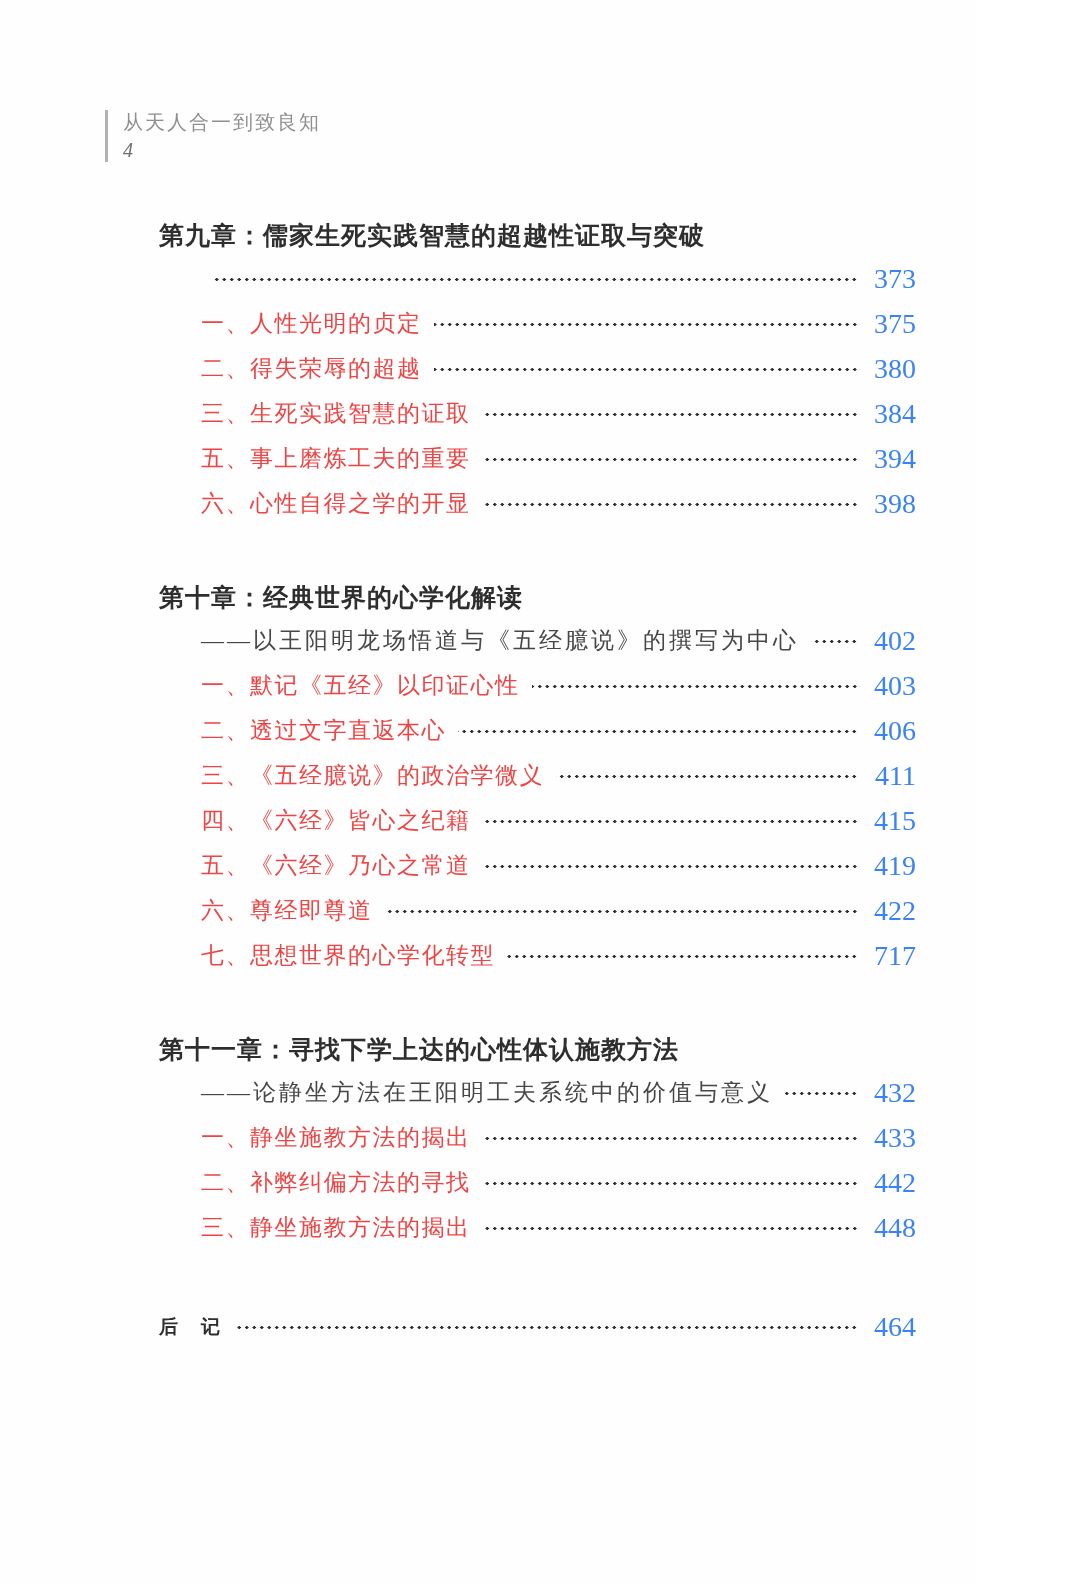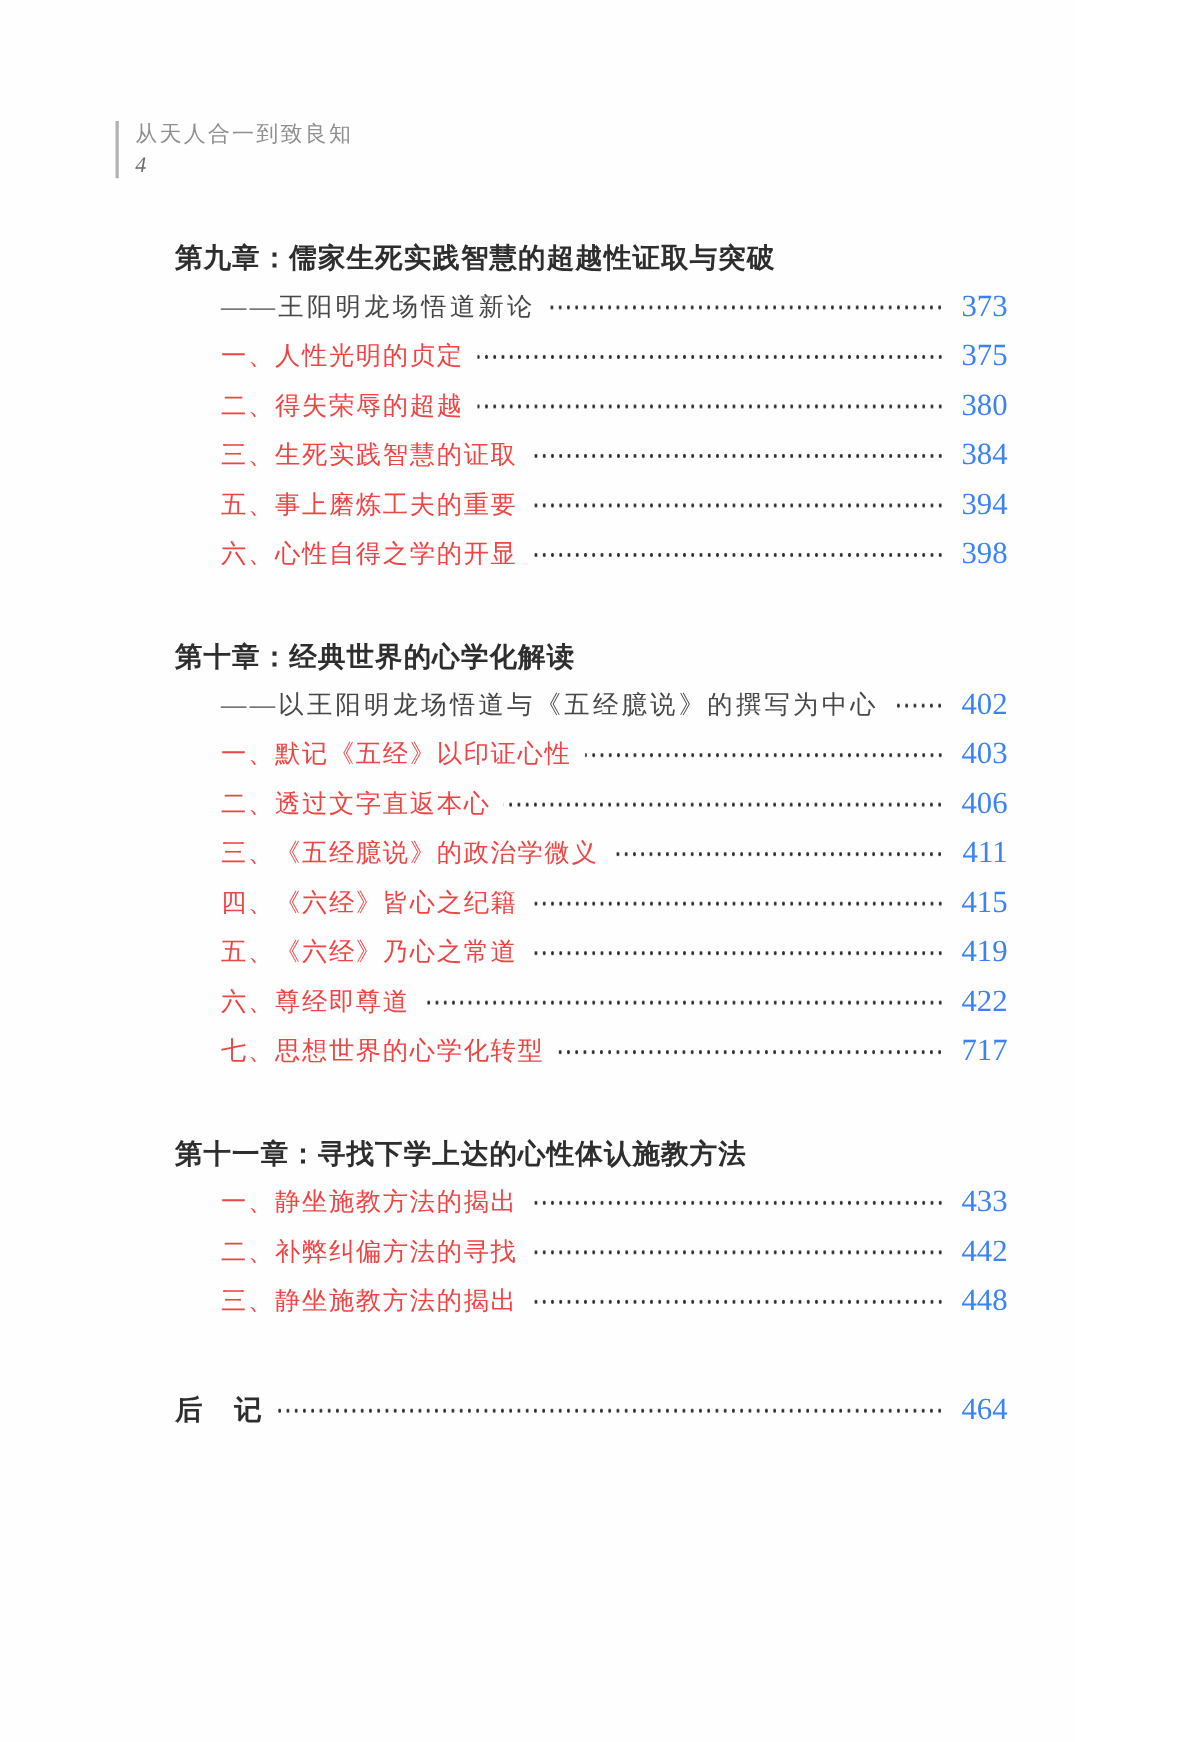--- a/index.html
+++ b/index.html
@@ -109,42 +109,41 @@
     white-space: nowrap;
   }
 
   
   .back-matter .entry {
     padding-left: 0;
   }
   .back-matter .label {
     font-family: "Liberation Sans", "DejaVu Sans", sans-serif;
     font-weight: bold;
-    font-size: 25px;
+    font-size: 19px;
     color: #2e2e2e;
     letter-spacing: 2px;
   }
 </style>
 </head>
 <body>
 
 <div class="page">
 
   <header class="page-header">
     <div class="running-title">从天人合一到致良知</div>
     <div class="folio">4</div>
   </header>
 
   <main class="toc">
 
     <section class="chapter">
       <h2 class="chapter-title">第九章：儒家生死实践智慧的超越性证取与突破</h2>
 
       <div class="entry dash">
-        <span class="label">——王阳明龙场悟道新论</span>
         <span class="dots"></span>
         <span class="pagenum">373</span>
       </div>
       <div class="entry">
         <span class="label">一、人性光明的贞定</span>
         <span class="dots"></span>
         <span class="pagenum">375</span>
       </div>
       <div class="entry">
         <span class="label">二、得失荣辱的超越</span>
@@ -209,20 +208,25 @@
       <div class="entry">
         <span class="label">七、思想世界的心学化转型</span>
         <span class="dots"></span>
         <span class="pagenum">717</span>
       </div>
     </section>
 
     <section class="chapter">
       <h2 class="chapter-title">第十一章：寻找下学上达的心性体认施教方法</h2>
 
+      <div class="entry dash">
+        <span class="label">——论静坐方法在王阳明工夫系统中的价值与意义</span>
+        <span class="dots"></span>
+        <span class="pagenum">432</span>
+      </div>
       <div class="entry">
         <span class="label">一、静坐施教方法的揭出</span>
         <span class="dots"></span>
         <span class="pagenum">433</span>
       </div>
       <div class="entry">
         <span class="label">二、补弊纠偏方法的寻找</span>
         <span class="dots"></span>
         <span class="pagenum">442</span>
       </div>

